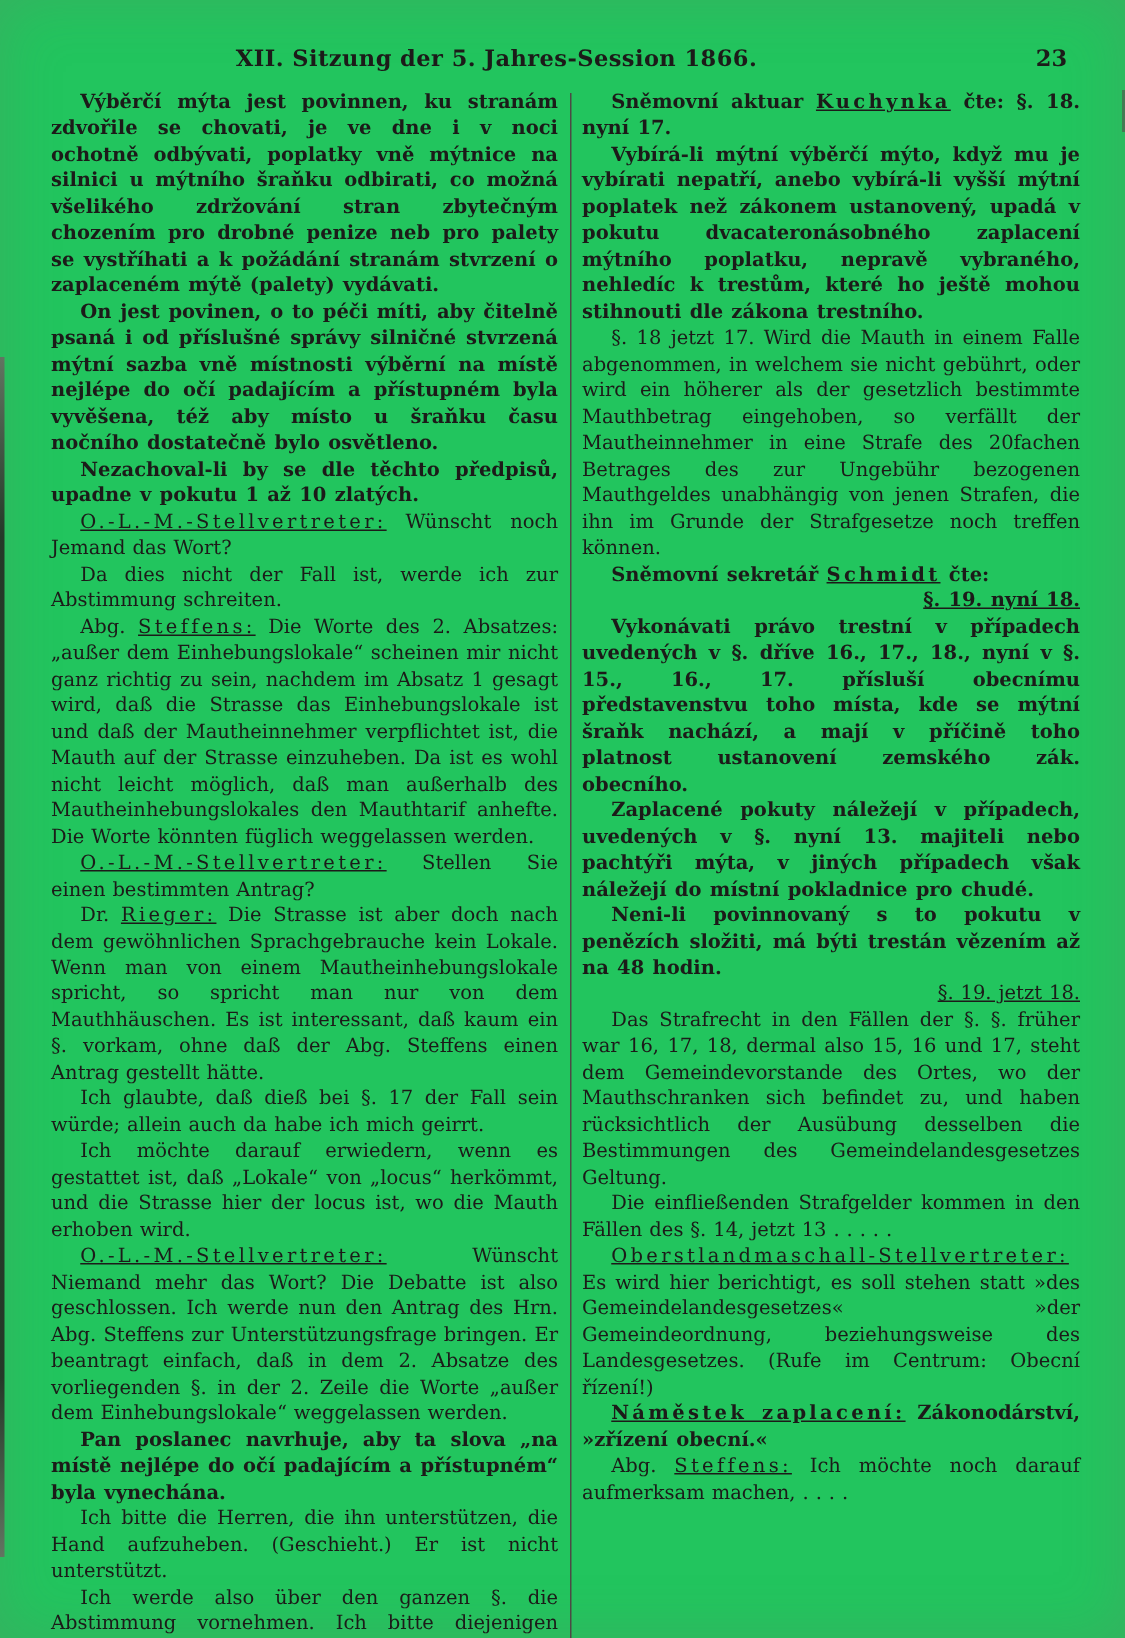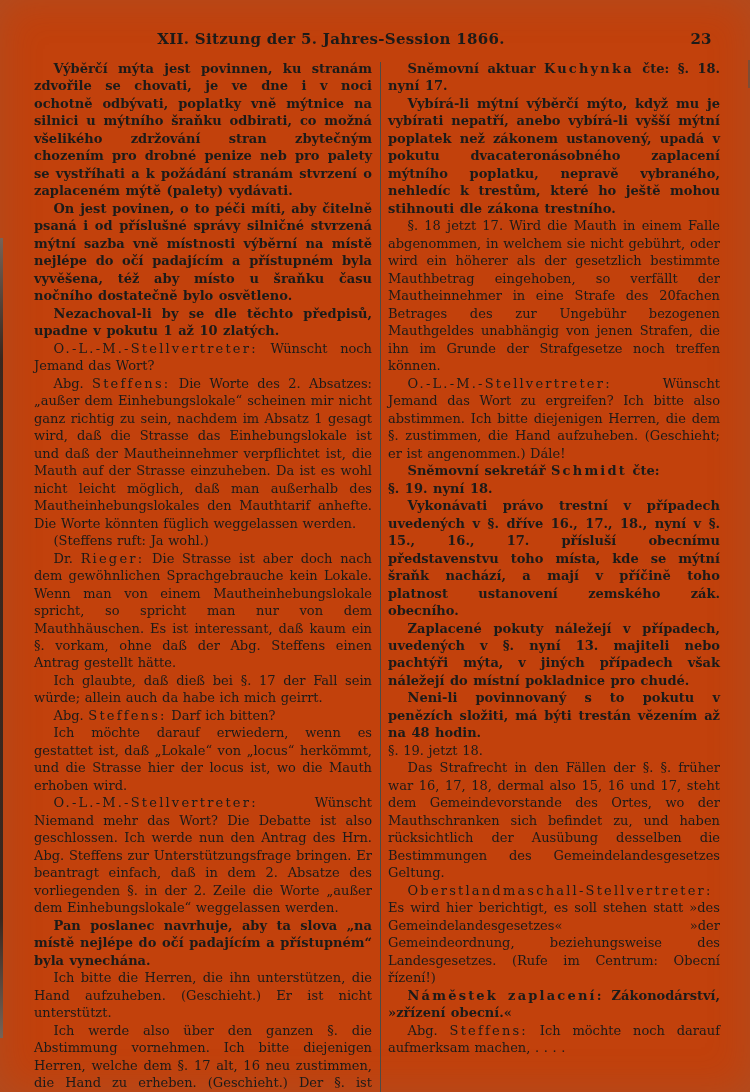--- a/index.html
+++ b/index.html
@@ -6,21 +6,21 @@
   body {
     width: 750px; height: 1092px;
     background: #e7e6e2;
     font-family: "DejaVu Serif", serif;
     color: #1c1b19;
     overflow: hidden;
   }
   .page {
     position: relative;
     width: 750px; height: 1092px;
-    background: #c2410c;
+    background: #22c55e;
     box-shadow: inset 0 0 40px rgba(120,115,105,0.25);
     overflow: hidden;
     box-sizing: border-box;
   }
   .scan-edge {
     position: absolute; left: 0; top: 238px;
     width: 3px; height: 800px;
     background: linear-gradient(#6b6862, #23221f 15%, #23221f 85%, #6b6862);
     opacity: 0.85;
   }
@@ -50,63 +50,63 @@
   }
   .para {
     margin: 0;
     font-size: 13px;
     line-height: 1.345;
     text-align: justify;
     text-indent: 1.5em;
     word-spacing: 0.5px;
   }
   .para.cs { font-weight: bold; word-spacing: 1px; }
-  .para.center { text-align: left; text-indent: 0; }
-  .speaker { letter-spacing: 2.2px; }
+  .para.center { text-align: right; text-indent: 0; text-decoration: underline; }
+  .speaker { letter-spacing: 2.2px; text-decoration: underline; }
 </style>
 </head>
 <body>
 
 <div class="page">
   <div class="scan-edge"></div>
   <div class="scan-speck"></div>
 
   <div class="header">
     <div class="h-left">XII. Sitzung der 5. Jahres-Session 1866.</div>
     <div class="h-num">23</div>
   </div>
 
   <div class="columns">
     <div class="column left">
         <p class="para cs">Výběrčí mýta jest povinnen, ku stranám zdvořile se chovati, je ve dne i v noci ochotně odbývati, poplatky vně mýtnice na silnici u mýtního šraňku odbirati, co možná všelikého zdržování stran zbytečným chozením pro drobné penize neb pro palety se vystříhati a k požádání stranám stvrzení o zaplaceném mýtě (palety) vydávati.</p>
         <p class="para cs">On jest povinen, o to péči míti, aby čitelně psaná i od příslušné správy silničné stvrzená mýtní sazba vně místnosti výběrní na místě nejlépe do očí padajícím a přístupném byla vyvěšena, též aby místo u šraňku času nočního dostatečně bylo osvětleno.</p>
         <p class="para cs">Nezachoval-li by se dle těchto předpisů, upadne v pokutu 1 až 10 zlatých.</p>
         <p class="para de"><span class="speaker">O.-L.-M.-Stellvertreter:</span> Wünscht noch Jemand das Wort?</p>
+        <p class="para de">Da dies nicht der Fall ist, werde ich zur Abstimmung schreiten.</p>
         <p class="para de">Abg. <span class="speaker">Steffens:</span> Die Worte des 2. Absatzes: „außer dem Einhebungslokale“ scheinen mir nicht ganz richtig zu sein, nachdem im Absatz 1 gesagt wird, daß die Strasse das Einhebungslokale ist und daß der Mautheinnehmer verpflichtet ist, die Mauth auf der Strasse einzuheben. Da ist es wohl nicht leicht möglich, daß man außerhalb des Mautheinhebungslokales den Mauthtarif anhefte. Die Worte könnten füglich weggelassen werden.</p>
-        <p class="para de">(Steffens ruft: Ja wohl.)</p>
+        <p class="para de"><span class="speaker">O.-L.-M.-Stellvertreter:</span> Stellen Sie einen bestimmten Antrag?</p>
         <p class="para de">Dr. <span class="speaker">Rieger:</span> Die Strasse ist aber doch nach dem gewöhnlichen Sprachgebrauche kein Lokale. Wenn man von einem Mautheinhebungslokale spricht, so spricht man nur von dem Mauthhäuschen. Es ist interessant, daß kaum ein §. vorkam, ohne daß der Abg. Steffens einen Antrag gestellt hätte.</p>
         <p class="para de">Ich glaubte, daß dieß bei §. 17 der Fall sein würde; allein auch da habe ich mich geirrt.</p>
-        <p class="para de">Abg. <span class="speaker">Steffens:</span> Darf ich bitten?</p>
         <p class="para de">Ich möchte darauf erwiedern, wenn es gestattet ist, daß „Lokale“ von „locus“ herkömmt, und die Strasse hier der locus ist, wo die Mauth erhoben wird.</p>
         <p class="para de"><span class="speaker">O.-L.-M.-Stellvertreter:</span> Wünscht Niemand mehr das Wort? Die Debatte ist also geschlossen. Ich werde nun den Antrag des Hrn. Abg. Steffens zur Unterstützungsfrage bringen. Er beantragt einfach, daß in dem 2. Absatze des vorliegenden §. in der 2. Zeile die Worte „außer dem Einhebungslokale“ weggelassen werden.</p>
         <p class="para cs">Pan poslanec navrhuje, aby ta slova „na místě nejlépe do očí padajícím a přístupném“ byla vynechána.</p>
         <p class="para de">Ich bitte die Herren, die ihn unterstützen, die Hand aufzuheben. (Geschieht.) Er ist nicht unterstützt.</p>
         <p class="para de">Ich werde also über den ganzen §. die Abstimmung vornehmen. Ich bitte diejenigen Herren, welche dem §. 17 alt, 16 neu zustimmen, die Hand zu erheben. (Geschieht.) Der §. ist angenommen.</p>
       </div>
     <div class="divider"></div>
     <div class="column right">
         <p class="para cs">Sněmovní aktuar <span class="speaker">Kuchynka</span> čte: §. 18. nyní 17.</p>
         <p class="para cs">Vybírá-li mýtní výběrčí mýto, když mu je vybírati nepatří, anebo vybírá-li vyšší mýtní poplatek než zákonem ustanovený, upadá v pokutu dvacateronásobného zaplacení mýtního poplatku, nepravě vybraného, nehledíc k trestům, které ho ještě mohou stihnouti dle zákona trestního.</p>
         <p class="para de">§. 18 jetzt 17. Wird die Mauth in einem Falle abgenommen, in welchem sie nicht gebührt, oder wird ein höherer als der gesetzlich bestimmte Mauthbetrag eingehoben, so verfällt der Mautheinnehmer in eine Strafe des 20fachen Betrages des zur Ungebühr bezogenen Mauthgeldes unabhängig von jenen Strafen, die ihn im Grunde der Strafgesetze noch treffen können.</p>
-        <p class="para de"><span class="speaker">O.-L.-M.-Stellvertreter:</span> Wünscht Jemand das Wort zu ergreifen? Ich bitte also abstimmen. Ich bitte diejenigen Herren, die dem §. zustimmen, die Hand aufzuheben. (Geschieht; er ist angenommen.) Dále!</p>
         <p class="para cs">Sněmovní sekretář <span class="speaker">Schmidt</span> čte:</p>
         <p class="para cs center">§. 19. nyní 18.</p>
         <p class="para cs">Vykonávati právo trestní v případech uvedených v §. dříve 16., 17., 18., nyní v §. 15., 16., 17. přísluší obecnímu představenstvu toho místa, kde se mýtní šraňk nachází, a mají v příčině toho platnost ustanovení zemského zák. obecního.</p>
         <p class="para cs">Zaplacené pokuty náležejí v případech, uvedených v §. nyní 13. majiteli nebo pachtýři mýta, v jiných případech však náležejí do místní pokladnice pro chudé.</p>
         <p class="para cs">Neni-li povinnovaný s to pokutu v penězích složiti, má býti trestán vězením až na 48 hodin.</p>
         <p class="para de center">§. 19. jetzt 18.</p>
         <p class="para de">Das Strafrecht in den Fällen der §. §. früher war 16, 17, 18, dermal also 15, 16 und 17, steht dem Gemeindevorstande des Ortes, wo der Mauthschranken sich befindet zu, und haben rücksichtlich der Ausübung desselben die Bestimmungen des Gemeindelandesgesetzes Geltung.</p>
+        <p class="para de">Die einfließenden Strafgelder kommen in den Fällen des §. 14, jetzt 13 . . . . .</p>
         <p class="para de"><span class="speaker">Oberstlandmaschall-Stellvertreter:</span> Es wird hier berichtigt, es soll stehen statt »des Gemeindelandesgesetzes« »der Gemeindeordnung, beziehungsweise des Landesgesetzes. (Rufe im Centrum: Obecní řízení!)</p>
         <p class="para cs"><span class="speaker">Náměstek zaplacení:</span> Zákonodárství, »zřízení obecní.«</p>
         <p class="para de">Abg. <span class="speaker">Steffens:</span> Ich möchte noch darauf aufmerksam machen, .  .  .  .</p>
       </div>
   </div>
 </div>
 
 </body></html>

